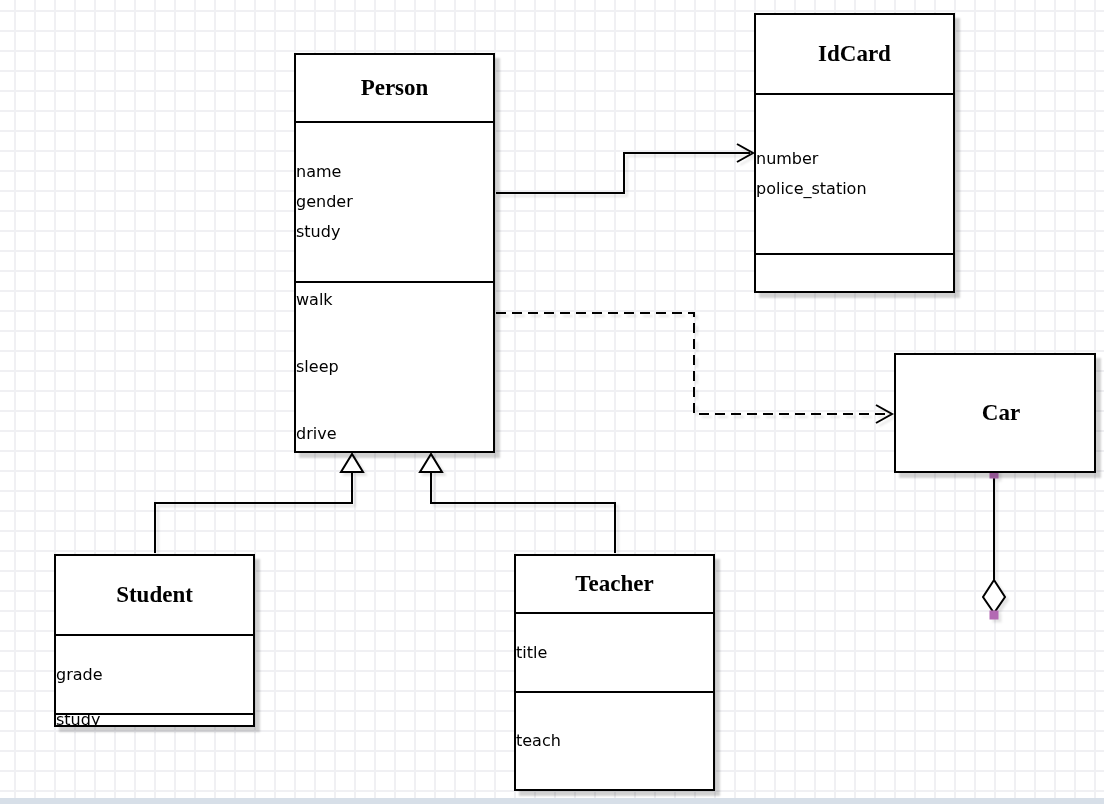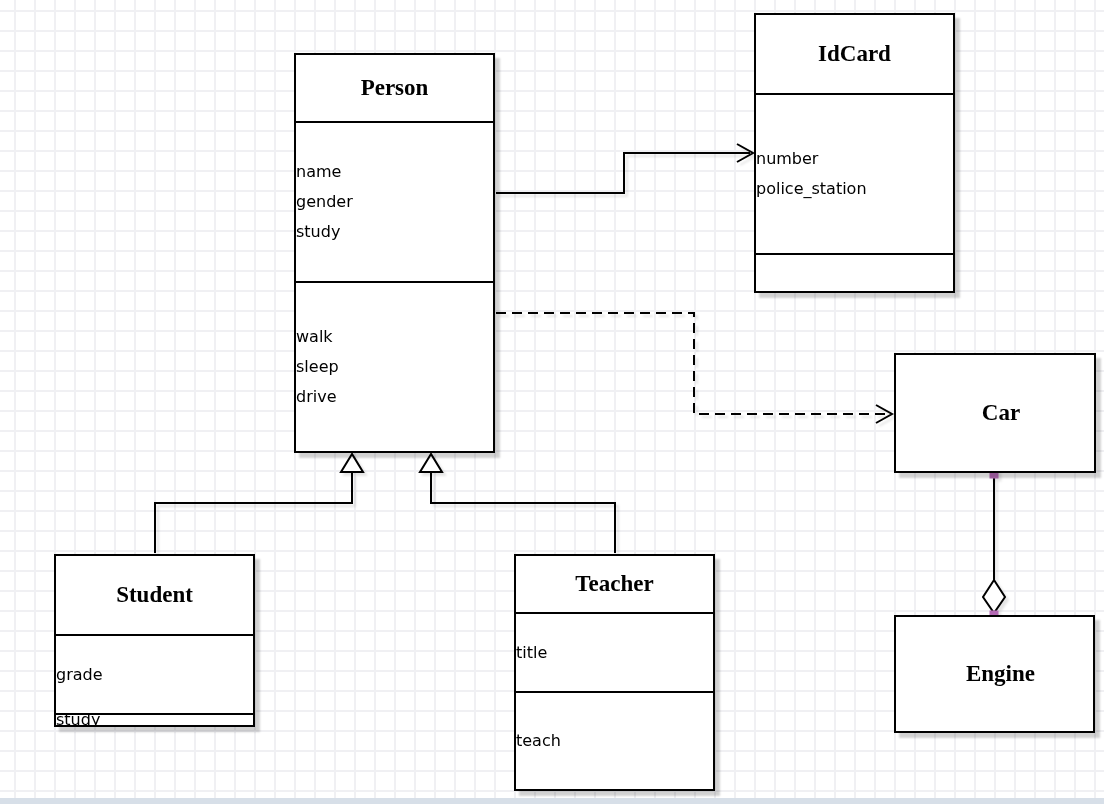--- a/index.html
+++ b/index.html
@@ -55,21 +55,21 @@
     border-top: 2px solid #000;
     box-sizing: border-box;
     display: flex;
     flex-direction: column;
     justify-content: center;
     font-size: 16px;
     line-height: 30px;
     flex: 0 0 auto;
     overflow: hidden;
   }
-  .cls-sec.grow { flex: 1 1 auto; }
+  .cls-sec.grow { flex: 1 1 auto; gap: 37px; }
   .member { white-space: nowrap; }
   .bottom-strip {
     position: absolute;
     left: 0;
     bottom: 0;
     width: 100%;
     height: 6px;
     background: #d7dfe8;
   }
 </style>
@@ -119,23 +119,20 @@
       <div class="member">number</div>
       <div class="member">police_station</div>
     </div>
     <div class="cls-sec grow"></div>
   </div>
 
   <div class="uml-class single" style="left:894px; top:353px; width:202px; height:120px">
     <div class="cls-title">Car</div>
   </div>
 
-  <div class="uml-class single" style="left:894px; top:615px; width:201px; height:118px">
-    <div class="cls-title">Engine</div>
-  </div>
 
   <div class="uml-class" style="left:54px; top:554px; width:201px; height:173px">
     <div class="cls-title" style="height:78px">Student</div>
     <div class="cls-sec" style="height:79px">
       <div class="member">grade</div>
     </div>
     <div class="cls-sec grow">
       <div class="member">study</div>
     </div>
   </div>

